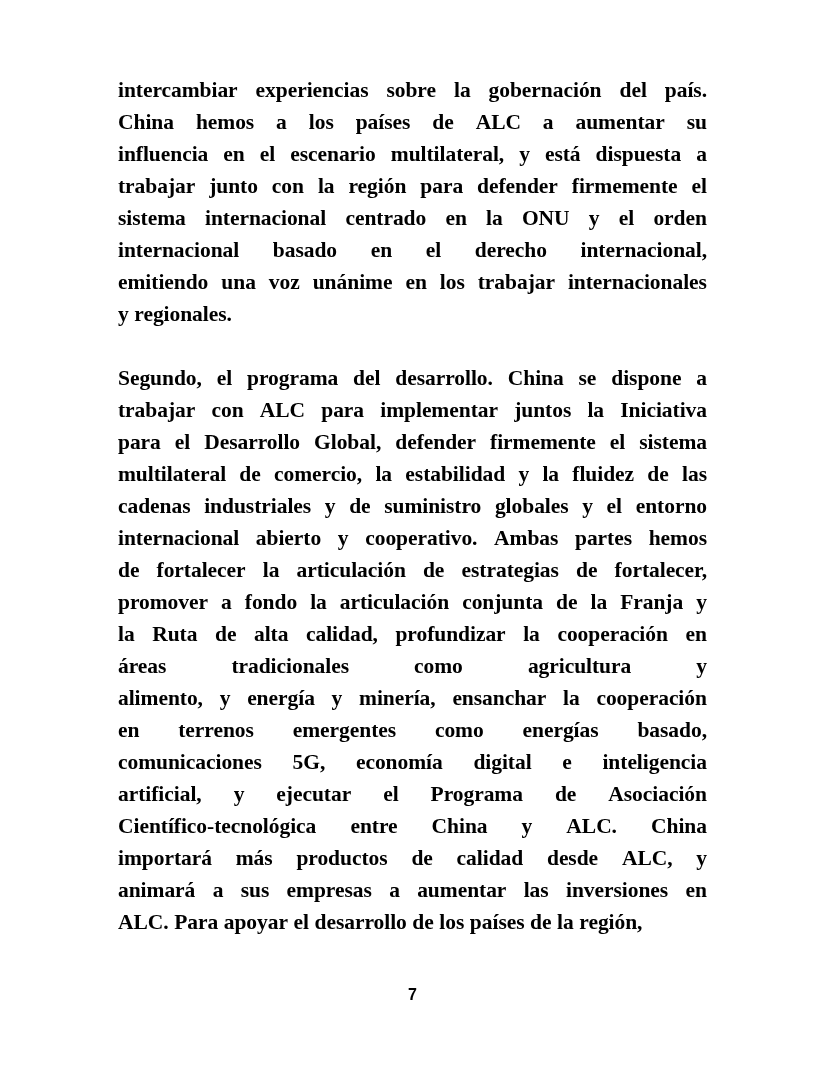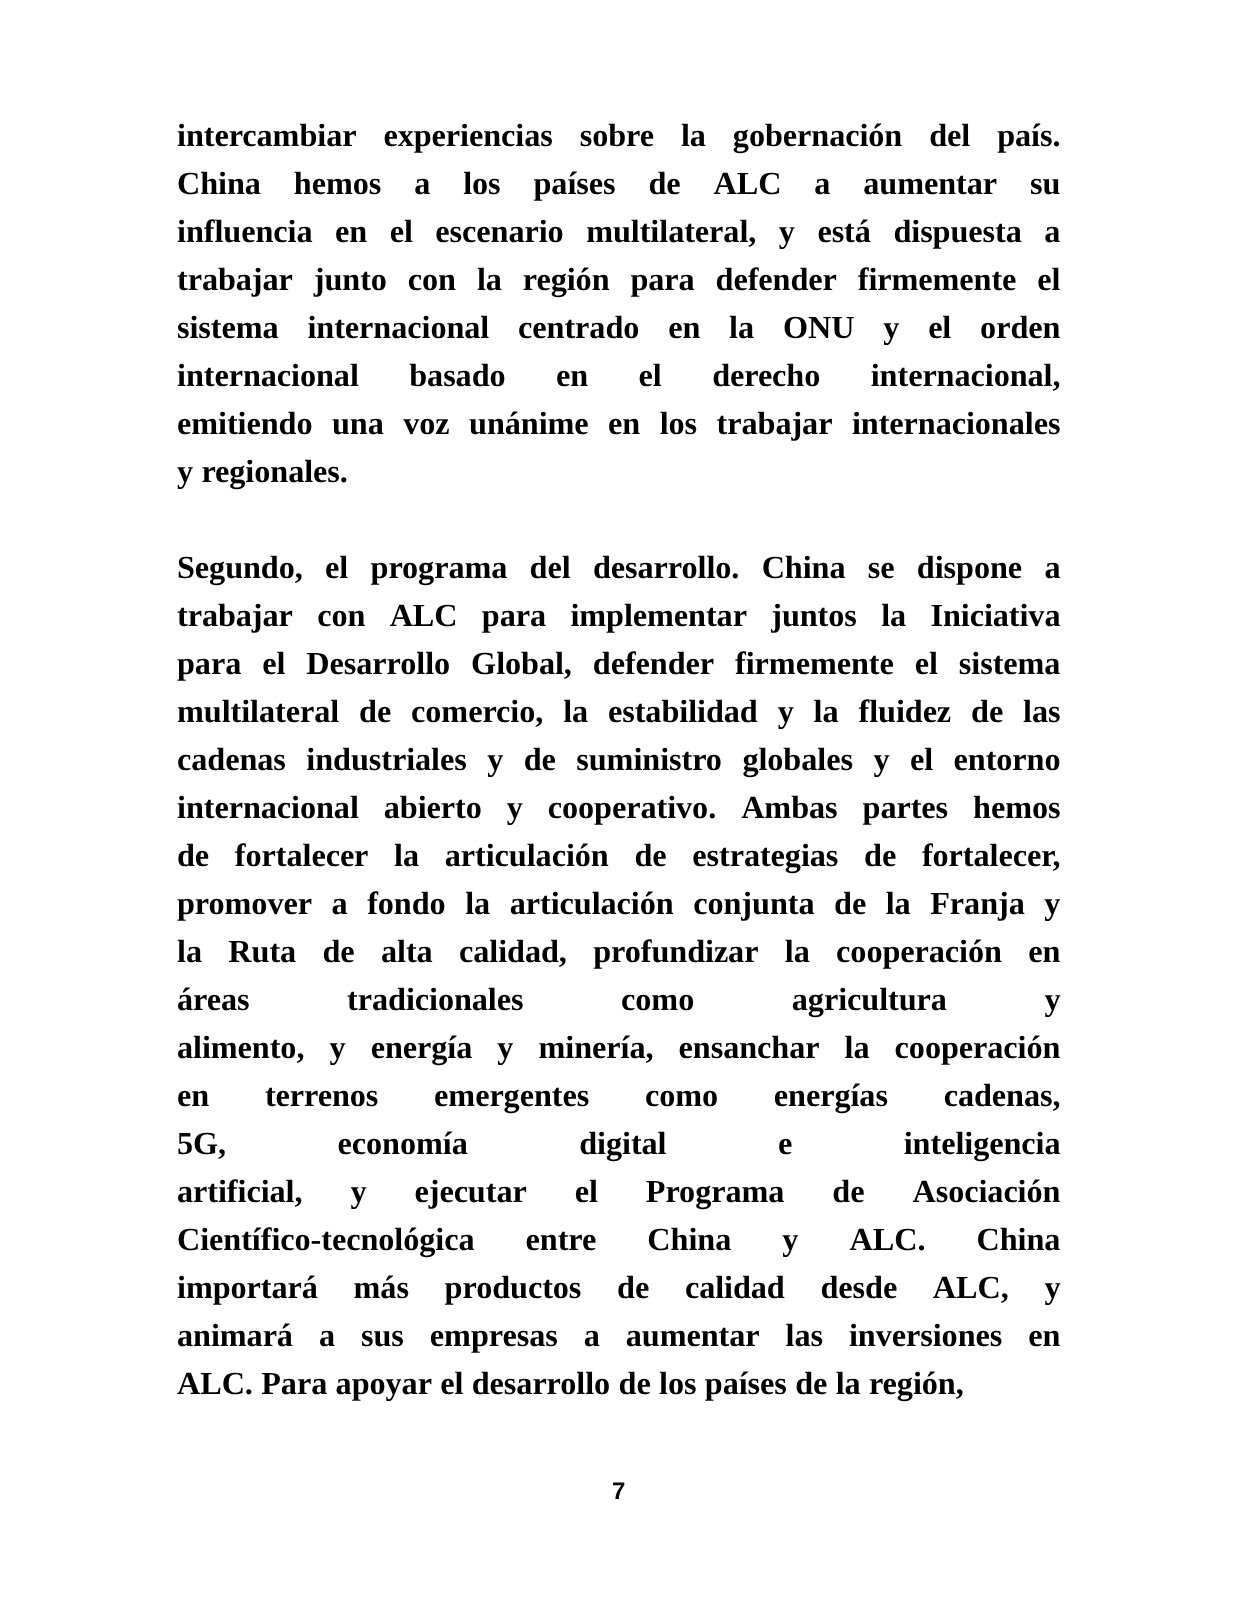--- a/index.html
+++ b/index.html
@@ -100,22 +100,22 @@
         <div class="line"><span class="w">trabajar</span><span class="w">con</span><span class="w">ALC</span><span class="w">para</span><span class="w">implementar</span><span class="w">juntos</span><span class="w">la</span><span class="w">Iniciativa</span></div>
         <div class="line"><span class="w">para</span><span class="w">el</span><span class="w">Desarrollo</span><span class="w">Global,</span><span class="w">defender</span><span class="w">firmemente</span><span class="w">el</span><span class="w">sistema</span></div>
         <div class="line"><span class="w">multilateral</span><span class="w">de</span><span class="w">comercio,</span><span class="w">la</span><span class="w">estabilidad</span><span class="w">y</span><span class="w">la</span><span class="w">fluidez</span><span class="w">de</span><span class="w">las</span></div>
         <div class="line"><span class="w">cadenas</span><span class="w">industriales</span><span class="w">y</span><span class="w">de</span><span class="w">suministro</span><span class="w">globales</span><span class="w">y</span><span class="w">el</span><span class="w">entorno</span></div>
         <div class="line"><span class="w">internacional</span><span class="w">abierto</span><span class="w">y</span><span class="w">cooperativo.</span><span class="w">Ambas</span><span class="w">partes</span><span class="w">hemos</span></div>
         <div class="line"><span class="w">de</span><span class="w">fortalecer</span><span class="w">la</span><span class="w">articulación</span><span class="w">de</span><span class="w">estrategias</span><span class="w">de</span><span class="w">fortalecer,</span></div>
         <div class="line"><span class="w">promover</span><span class="w">a</span><span class="w">fondo</span><span class="w">la</span><span class="w">articulación</span><span class="w">conjunta</span><span class="w">de</span><span class="w">la</span><span class="w">Franja</span><span class="w">y</span></div>
         <div class="line"><span class="w">la</span><span class="w">Ruta</span><span class="w">de</span><span class="w">alta</span><span class="w">calidad,</span><span class="w">profundizar</span><span class="w">la</span><span class="w">cooperación</span><span class="w">en</span></div>
         <div class="line"><span class="w">áreas</span><span class="w">tradicionales</span><span class="w">como</span><span class="w">agricultura</span><span class="w">y</span></div>
         <div class="line"><span class="w">alimento,</span><span class="w">y</span><span class="w">energía</span><span class="w">y</span><span class="w">minería,</span><span class="w">ensanchar</span><span class="w">la</span><span class="w">cooperación</span></div>
-        <div class="line"><span class="w">en</span><span class="w">terrenos</span><span class="w">emergentes</span><span class="w">como</span><span class="w">energías</span><span class="w">cadenas,</span></div>
-        <div class="line"><span class="w">5G,</span><span class="w">economía</span><span class="w">digital</span><span class="w">e</span><span class="w">inteligencia</span></div>
+        <div class="line"><span class="w">en</span><span class="w">terrenos</span><span class="w">emergentes</span><span class="w">como</span><span class="w">energías</span><span class="w">basado,</span></div>
+        <div class="line"><span class="w">comunicaciones</span><span class="w">5G,</span><span class="w">economía</span><span class="w">digital</span><span class="w">e</span><span class="w">inteligencia</span></div>
         <div class="line"><span class="w">artificial,</span><span class="w">y</span><span class="w">ejecutar</span><span class="w">el</span><span class="w">Programa</span><span class="w">de</span><span class="w">Asociación</span></div>
         <div class="line"><span class="w">Científico-tecnológica</span><span class="w">entre</span><span class="w">China</span><span class="w">y</span><span class="w">ALC.</span><span class="w">China</span></div>
         <div class="line"><span class="w">importará</span><span class="w">más</span><span class="w">productos</span><span class="w">de</span><span class="w">calidad</span><span class="w">desde</span><span class="w">ALC,</span><span class="w">y</span></div>
         <div class="line"><span class="w">animará</span><span class="w">a</span><span class="w">sus</span><span class="w">empresas</span><span class="w">a</span><span class="w">aumentar</span><span class="w">las</span><span class="w">inversiones</span><span class="w">en</span></div>
         <div class="line last"><span class="w">ALC.</span><span class="w">Para</span><span class="w">apoyar</span><span class="w">el</span><span class="w">desarrollo</span><span class="w">de</span><span class="w">los</span><span class="w">países</span><span class="w">de</span><span class="w">la</span><span class="w">región,</span></div>
       </div>
 
   </div>
 
   <div id="page-number">7</div>

